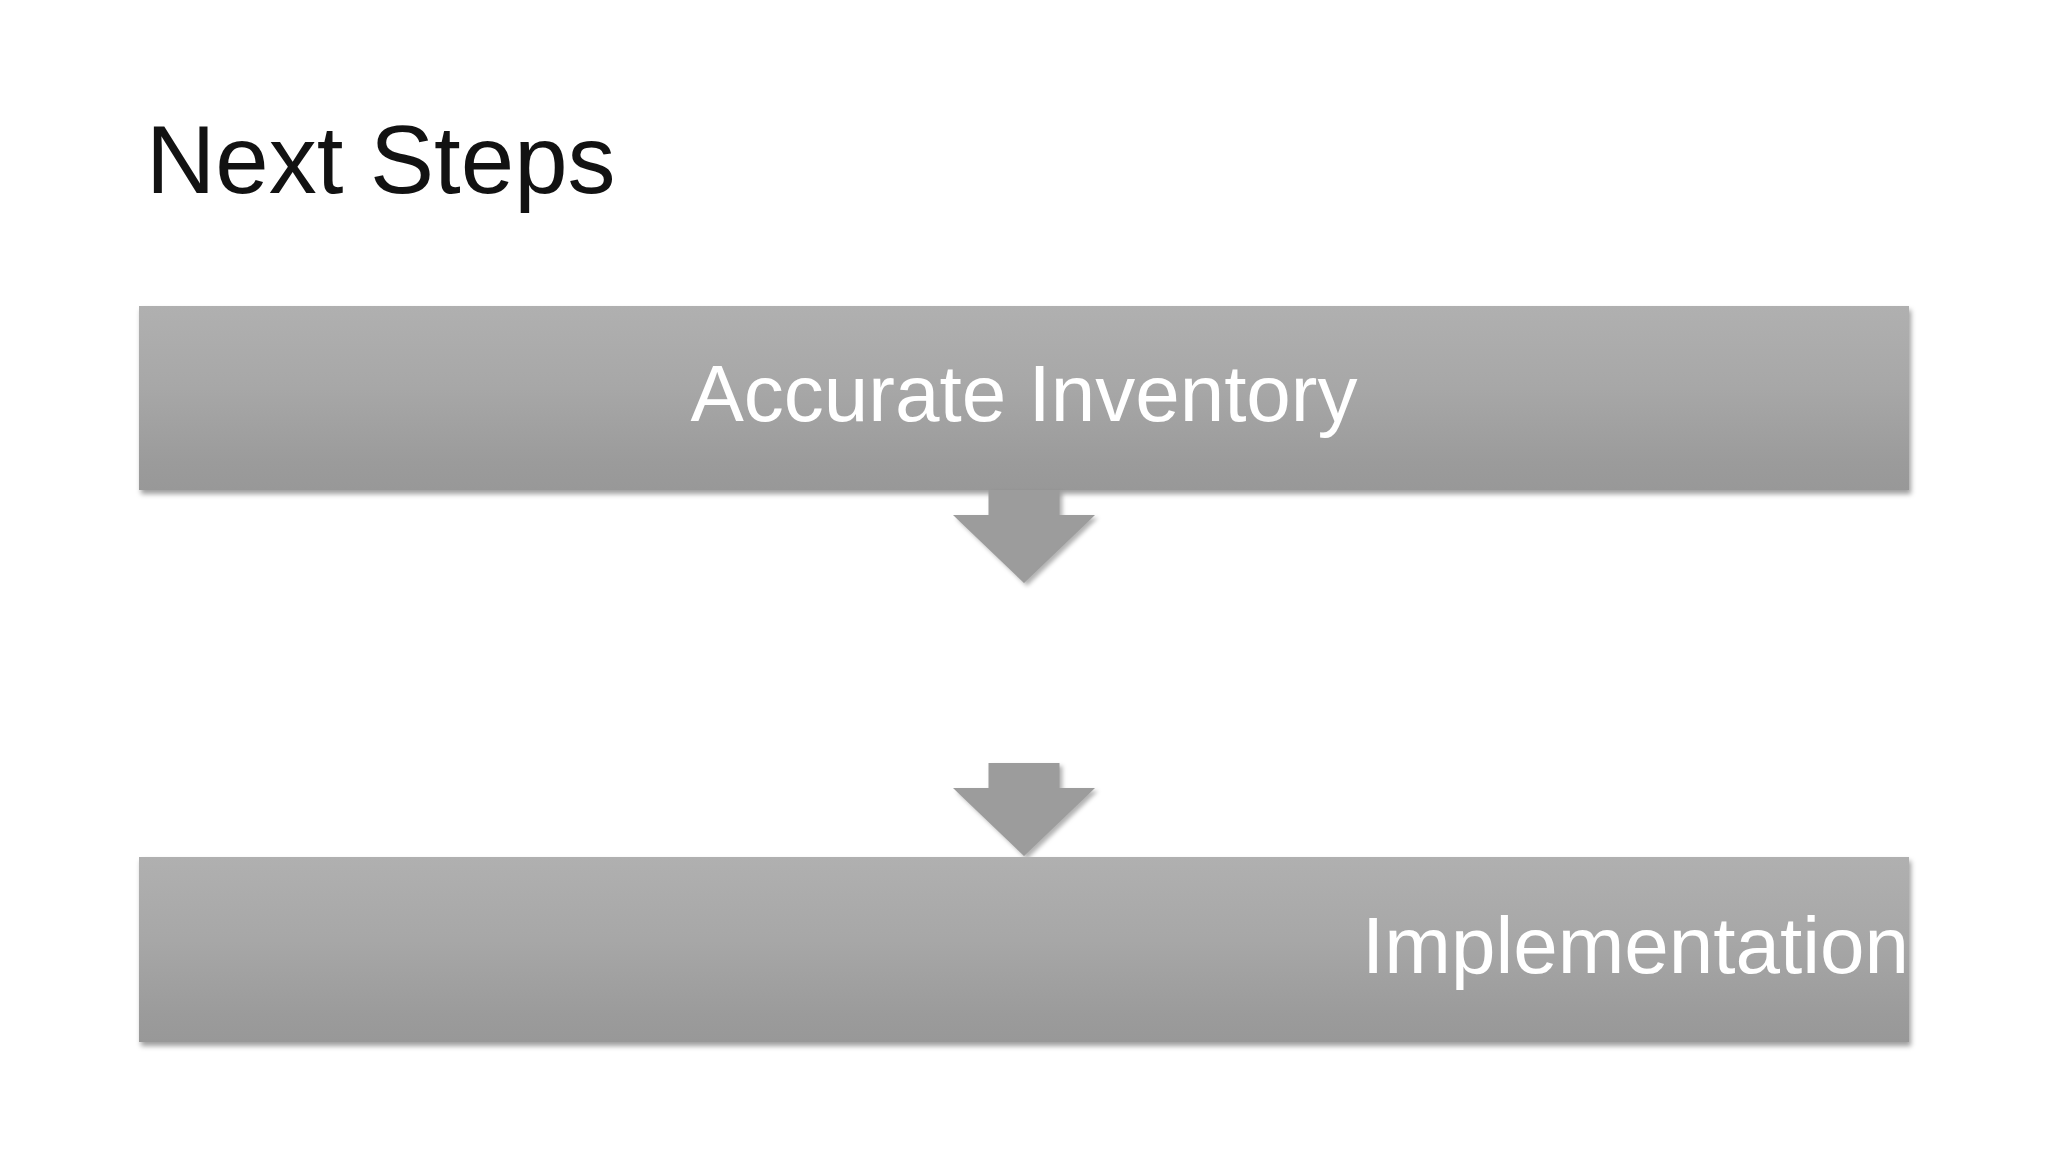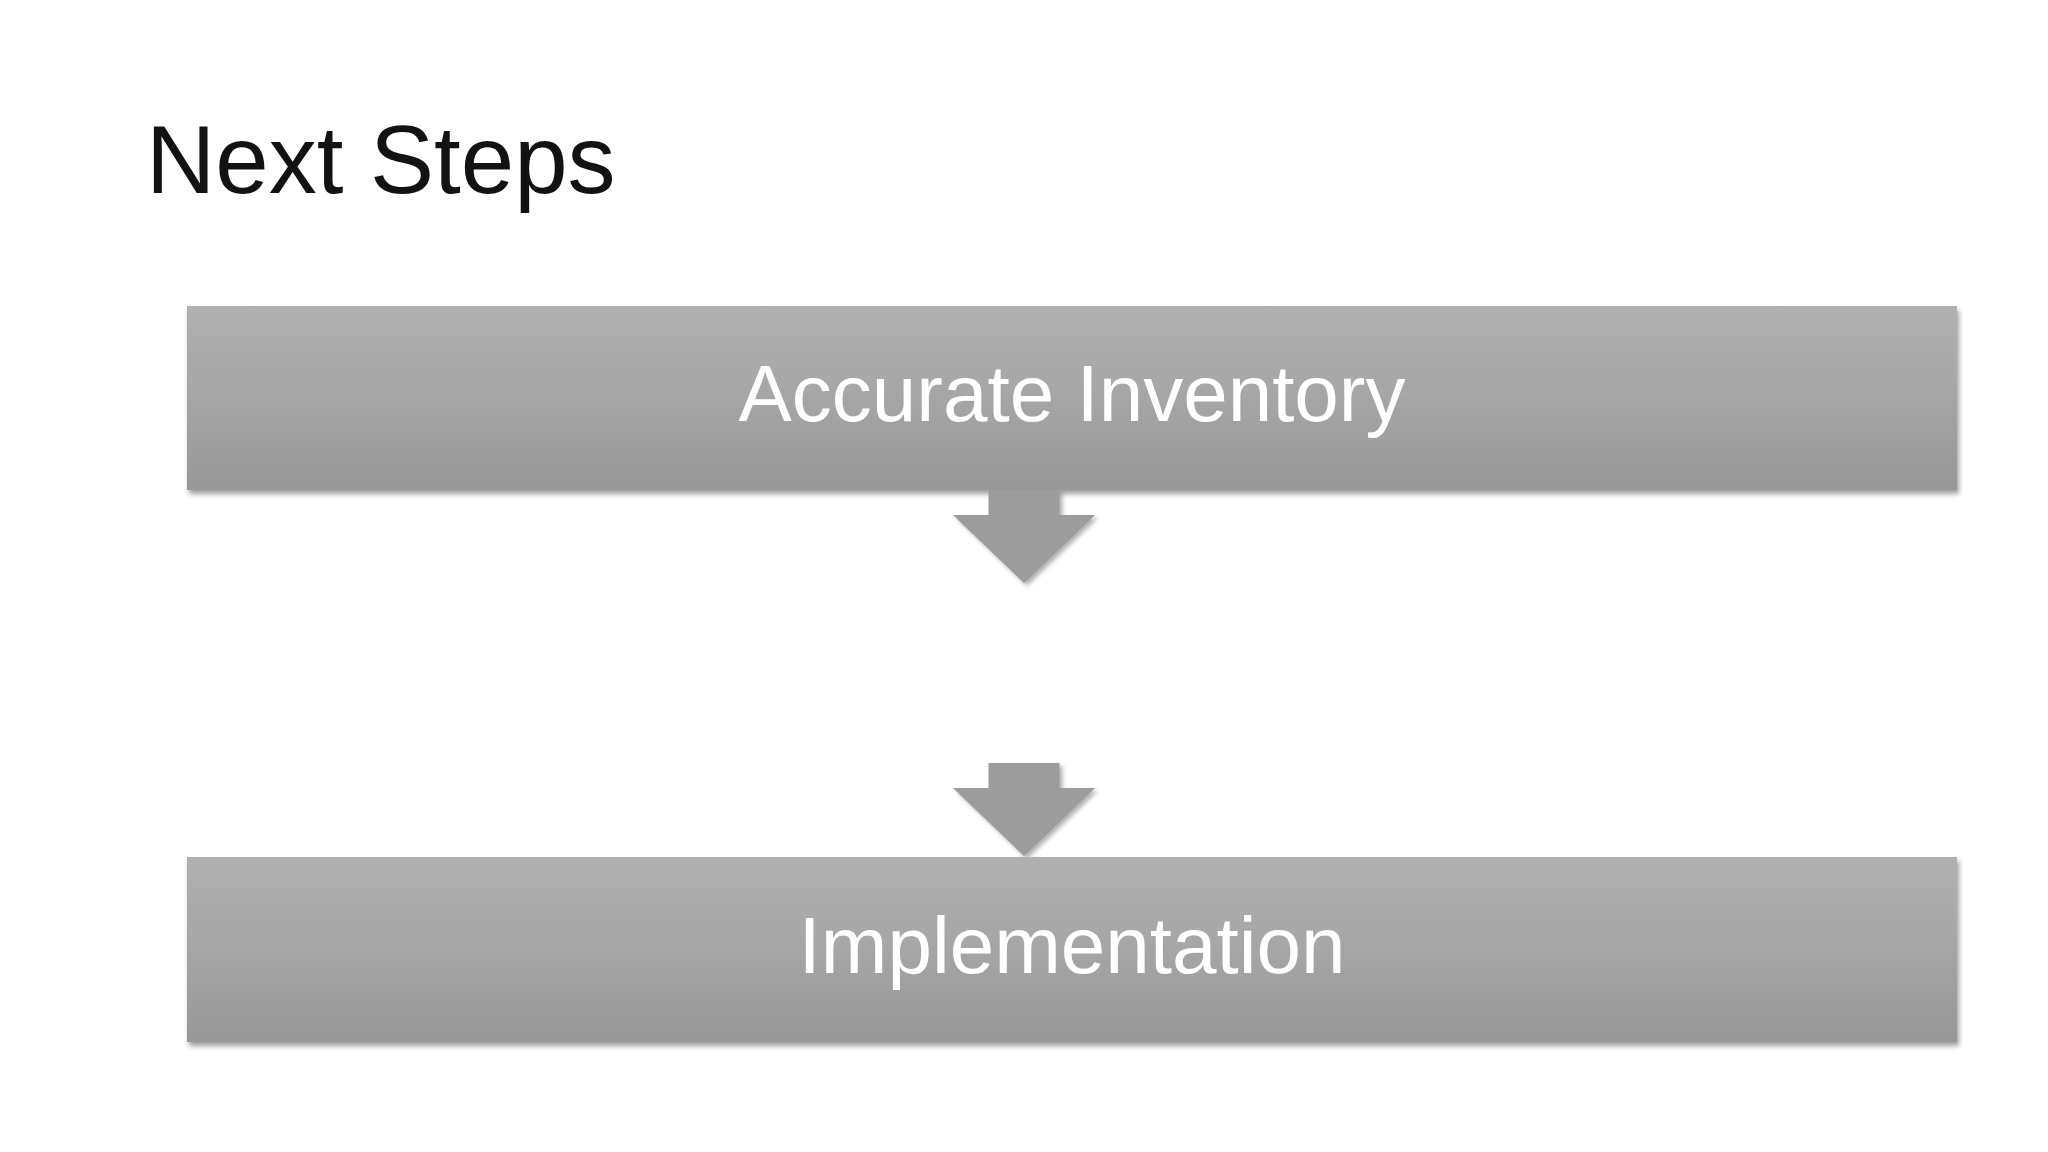--- a/index.html
+++ b/index.html
@@ -27,33 +27,32 @@
   }
   .step-bar {
     position: absolute;
     left: 139px;
     width: 1770px;
     background: linear-gradient(180deg, #b0b0b0 0%, #a7a7a7 45%, #9b9b9b 85%, #989898 100%);
     box-shadow: 2px 4px 5px rgba(0,0,0,0.38);
     display: flex;
     align-items: center;
     justify-content: center;
-    margin-left: 48px;
   }
   .step-bar .bar-label {
     color: #ffffff;
     font-size: 80px;
     line-height: 1;
     letter-spacing: 0px;
     white-space: nowrap;
     transform: translateY(-4px);
   }
   .bar-1 { top: 306px; height: 184px; }
   .bar-2 { top: 583px; height: 180px; }
-  .bar-3 { top: 857px; height: 185px; }
+  .bar-3 { top: 857px; height: 185px; justify-content: flex-end; }
   .down-arrow {
     position: absolute;
     left: 953px;
     width: 142px;
   }
   .arrow-1 { top: 490px; height: 93px; }
   .arrow-2 { top: 763px; height: 94px; }
   .down-arrow svg {
     display: block;
     width: 142px;

